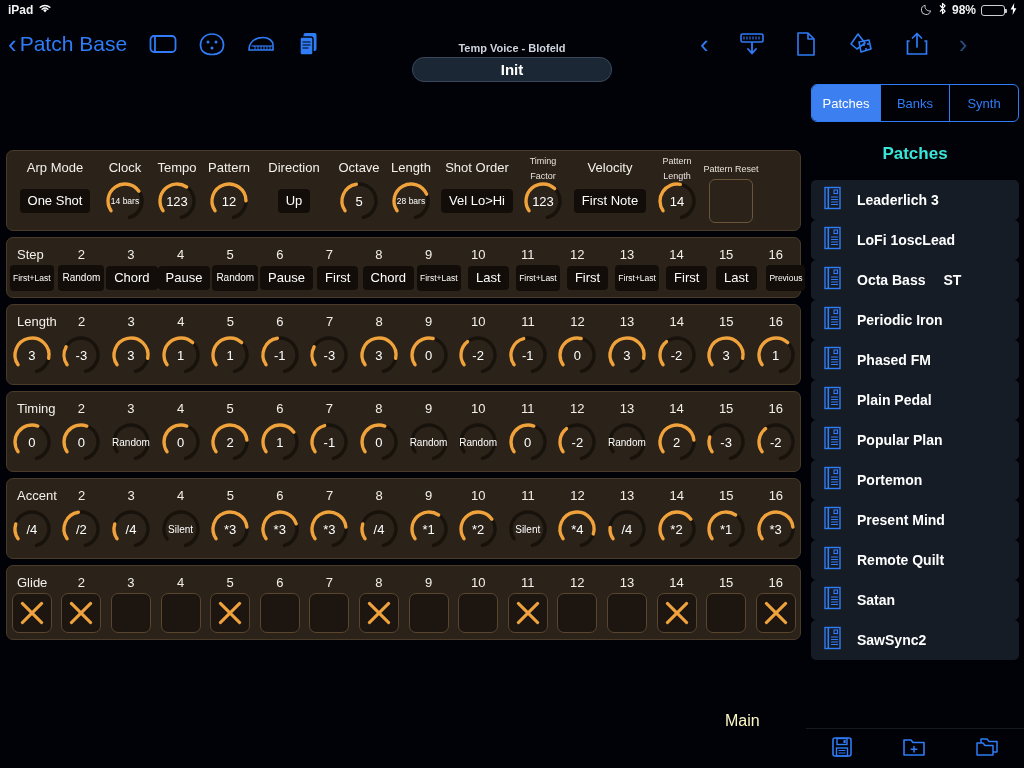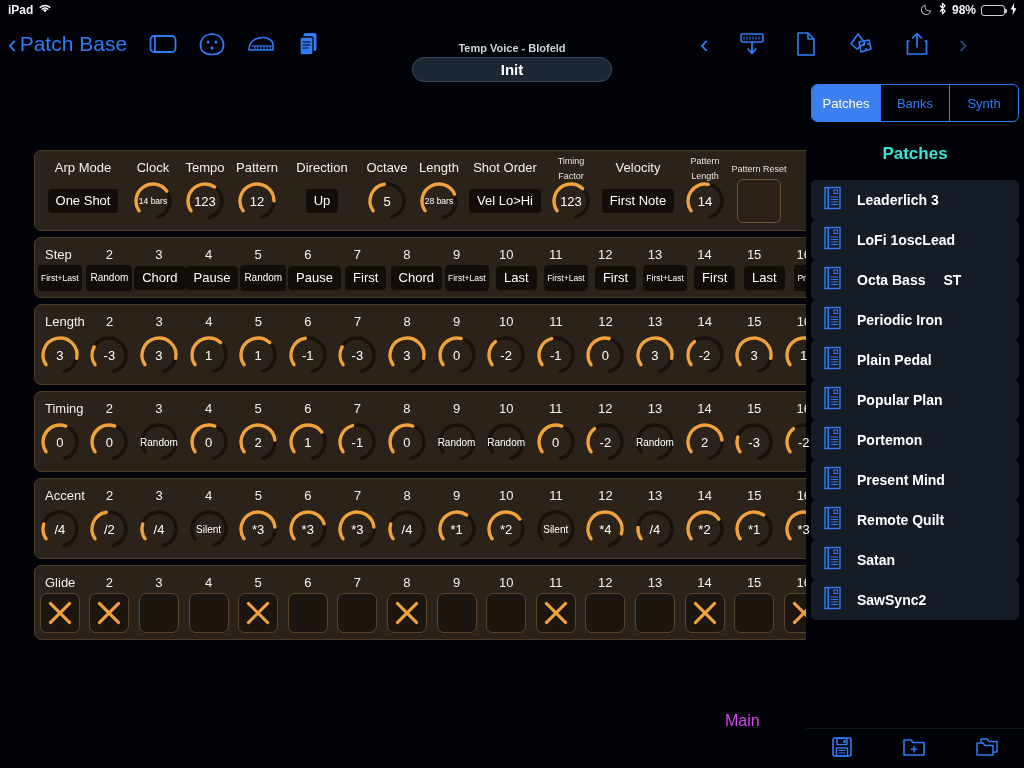--- a/index.html
+++ b/index.html
@@ -43,21 +43,21 @@
   .title-wrap {
     position: absolute; left: 412px; top: 22px; width: 200px; text-align: center;
   }
   .title-sub { color: #cfd4dc; font-size: 11px; font-weight: bold; margin-bottom: 3px; }
   .title-field {
     background: #1c2735; border: 1px solid #38475a; border-radius: 12px;
     color: #fff; font-size: 15px; font-weight: bold; padding: 3px 0; text-align: center;
   }
 
   
-  .editor { position: absolute; left: 6px; top: 150px; width: 795px; margin-left: 28px; }
+  .editor { position: absolute; left: 6px; top: 150px; width: 795px; }
   .row {
     background: #2b2219; border: 1px solid #4a3a28; border-radius: 7px;
     margin-bottom: 6px; position: relative; padding: 5px 0 6px 0;
   }
   .hdr { display: flex; height: 22px; align-items: center; }
   .hdr .cell {
     flex: 0 0 49.6px; text-align: center; color: #f3f0ec; font-size: 13px;
   }
   .hdr .cell.first { flex: 0 0 49.6px; }
   .body { display: flex; align-items: center; }
@@ -100,21 +100,21 @@
   }
   .chk.on::before { transform: translate(-50%,-50%) rotate(45deg); }
   .chk.on::after  { transform: translate(-50%,-50%) rotate(-45deg); }
 
   .pattern-reset-box {
     width: 44px; height: 44px; background: #2b2219;
     border: 1px solid #6a5539; border-radius: 6px;
   }
 
   .main-label {
-    position: absolute; left: 725px; top: 712px; color: #d946ef; font-size: 16px;
+    position: absolute; left: 725px; top: 712px; color: #fef9c3; font-size: 16px;
   }
 
   
   .sidebar { position: absolute; left: 806px; top: 68px; width: 218px; height: 700px; background: #000208; }
   .segmented {
     position: absolute; left: 5px; top: 16px; width: 208px; height: 38px;
     display: flex; border: 1px solid #2f7cf6; border-radius: 6px; overflow: hidden;
   }
   .segmented .seg {
     flex: 1; display: flex; align-items: center; justify-content: center;
@@ -1045,20 +1045,29 @@
             </svg></span>
           <span class="pname">Periodic Iron</span>
         </div>
         <div class="pitem">
           <span class="doc-icon"><svg width="20" height="24" viewBox="0 0 20 24">
               <rect x="2" y="1.5" width="15" height="21" fill="none" stroke="#2f7cf6" stroke-width="1.4"></rect>
               <rect x="4.5" y="1.5" width="1.6" height="21" fill="#2f7cf6"></rect>
               <rect x="11" y="4" width="3.5" height="3.5" fill="none" stroke="#2f7cf6" stroke-width="1.1"></rect>
               <path d="M8 11h7 M8 13.5h7 M8 16h7 M8 18.5h7" stroke="#2f7cf6" stroke-width="1.1"></path>
             </svg></span>
+          <span class="pname">Phased FM</span>
+        </div>
+        <div class="pitem">
+          <span class="doc-icon"><svg width="20" height="24" viewBox="0 0 20 24">
+              <rect x="2" y="1.5" width="15" height="21" fill="none" stroke="#2f7cf6" stroke-width="1.4"></rect>
+              <rect x="4.5" y="1.5" width="1.6" height="21" fill="#2f7cf6"></rect>
+              <rect x="11" y="4" width="3.5" height="3.5" fill="none" stroke="#2f7cf6" stroke-width="1.1"></rect>
+              <path d="M8 11h7 M8 13.5h7 M8 16h7 M8 18.5h7" stroke="#2f7cf6" stroke-width="1.1"></path>
+            </svg></span>
           <span class="pname">Plain Pedal</span>
         </div>
         <div class="pitem">
           <span class="doc-icon"><svg width="20" height="24" viewBox="0 0 20 24">
               <rect x="2" y="1.5" width="15" height="21" fill="none" stroke="#2f7cf6" stroke-width="1.4"></rect>
               <rect x="4.5" y="1.5" width="1.6" height="21" fill="#2f7cf6"></rect>
               <rect x="11" y="4" width="3.5" height="3.5" fill="none" stroke="#2f7cf6" stroke-width="1.1"></rect>
               <path d="M8 11h7 M8 13.5h7 M8 16h7 M8 18.5h7" stroke="#2f7cf6" stroke-width="1.1"></path>
             </svg></span>
           <span class="pname">Popular Plan</span>

